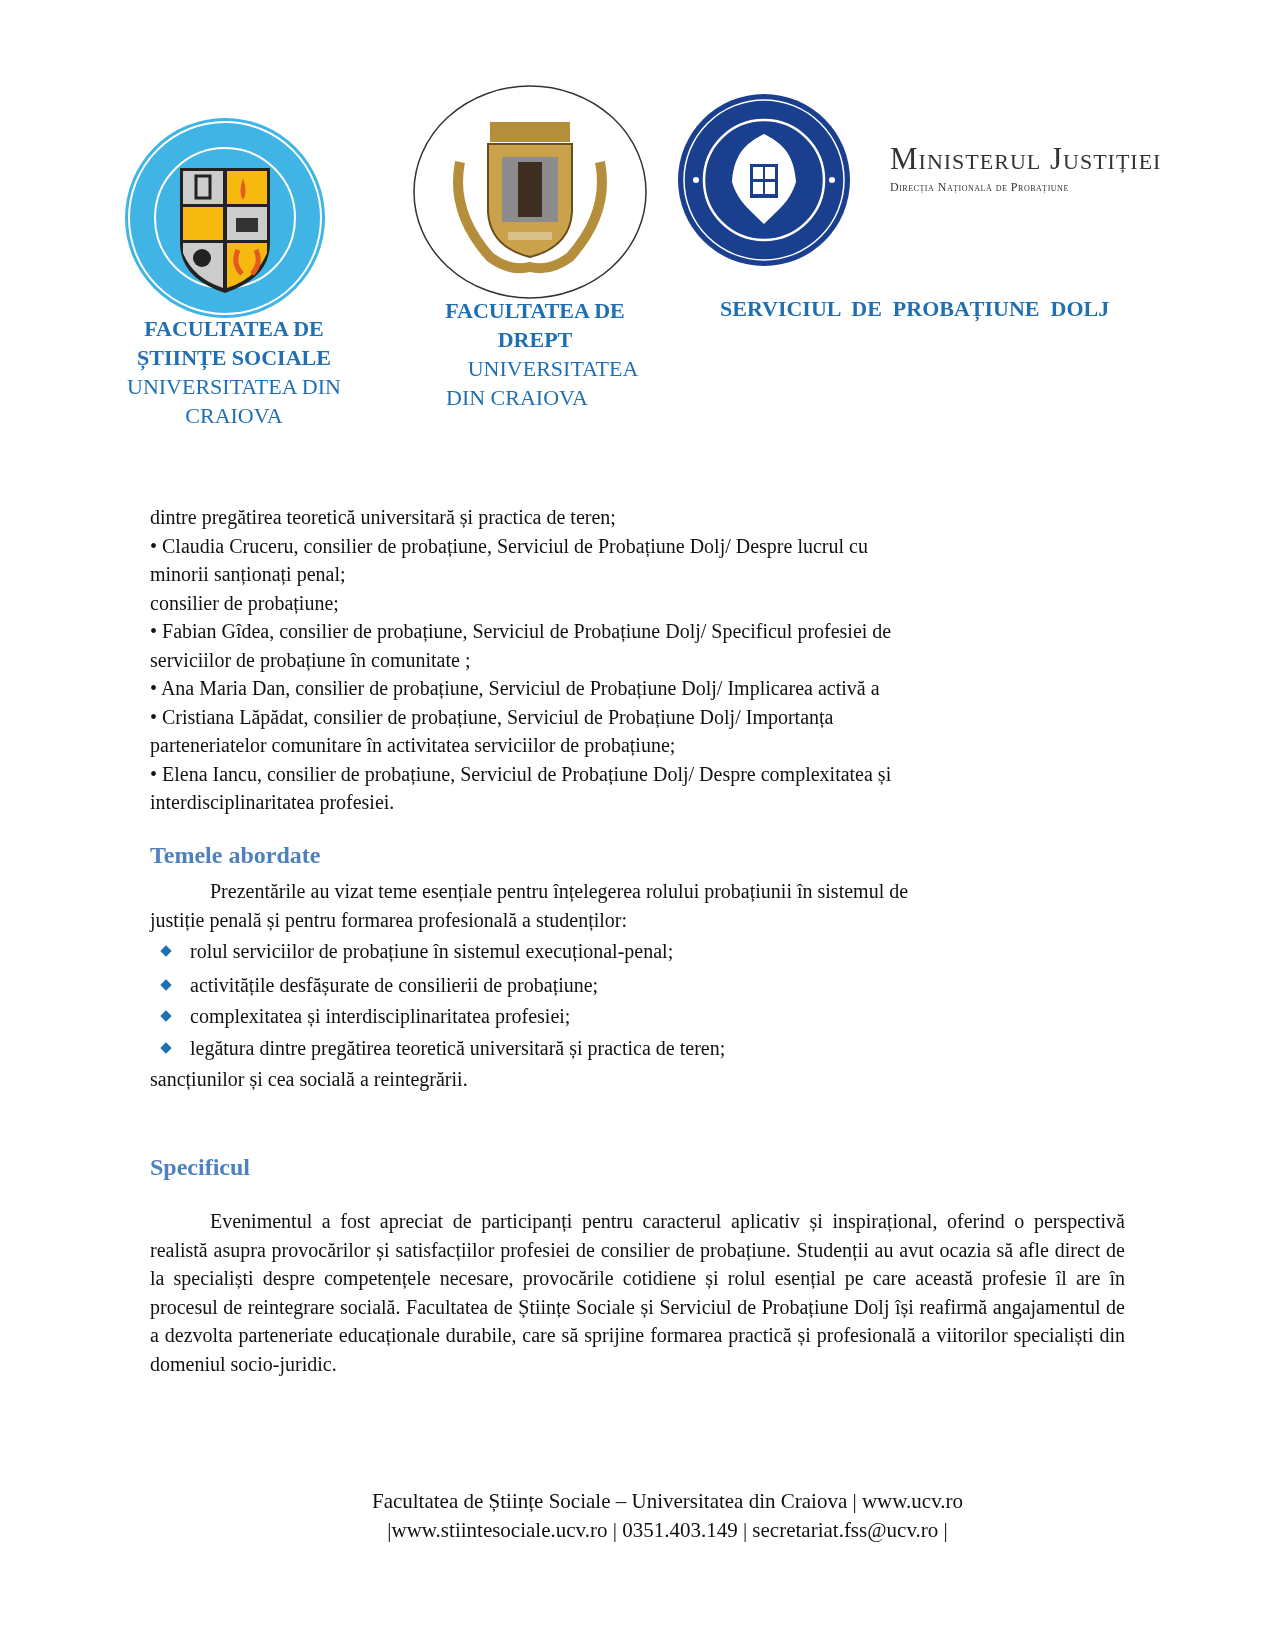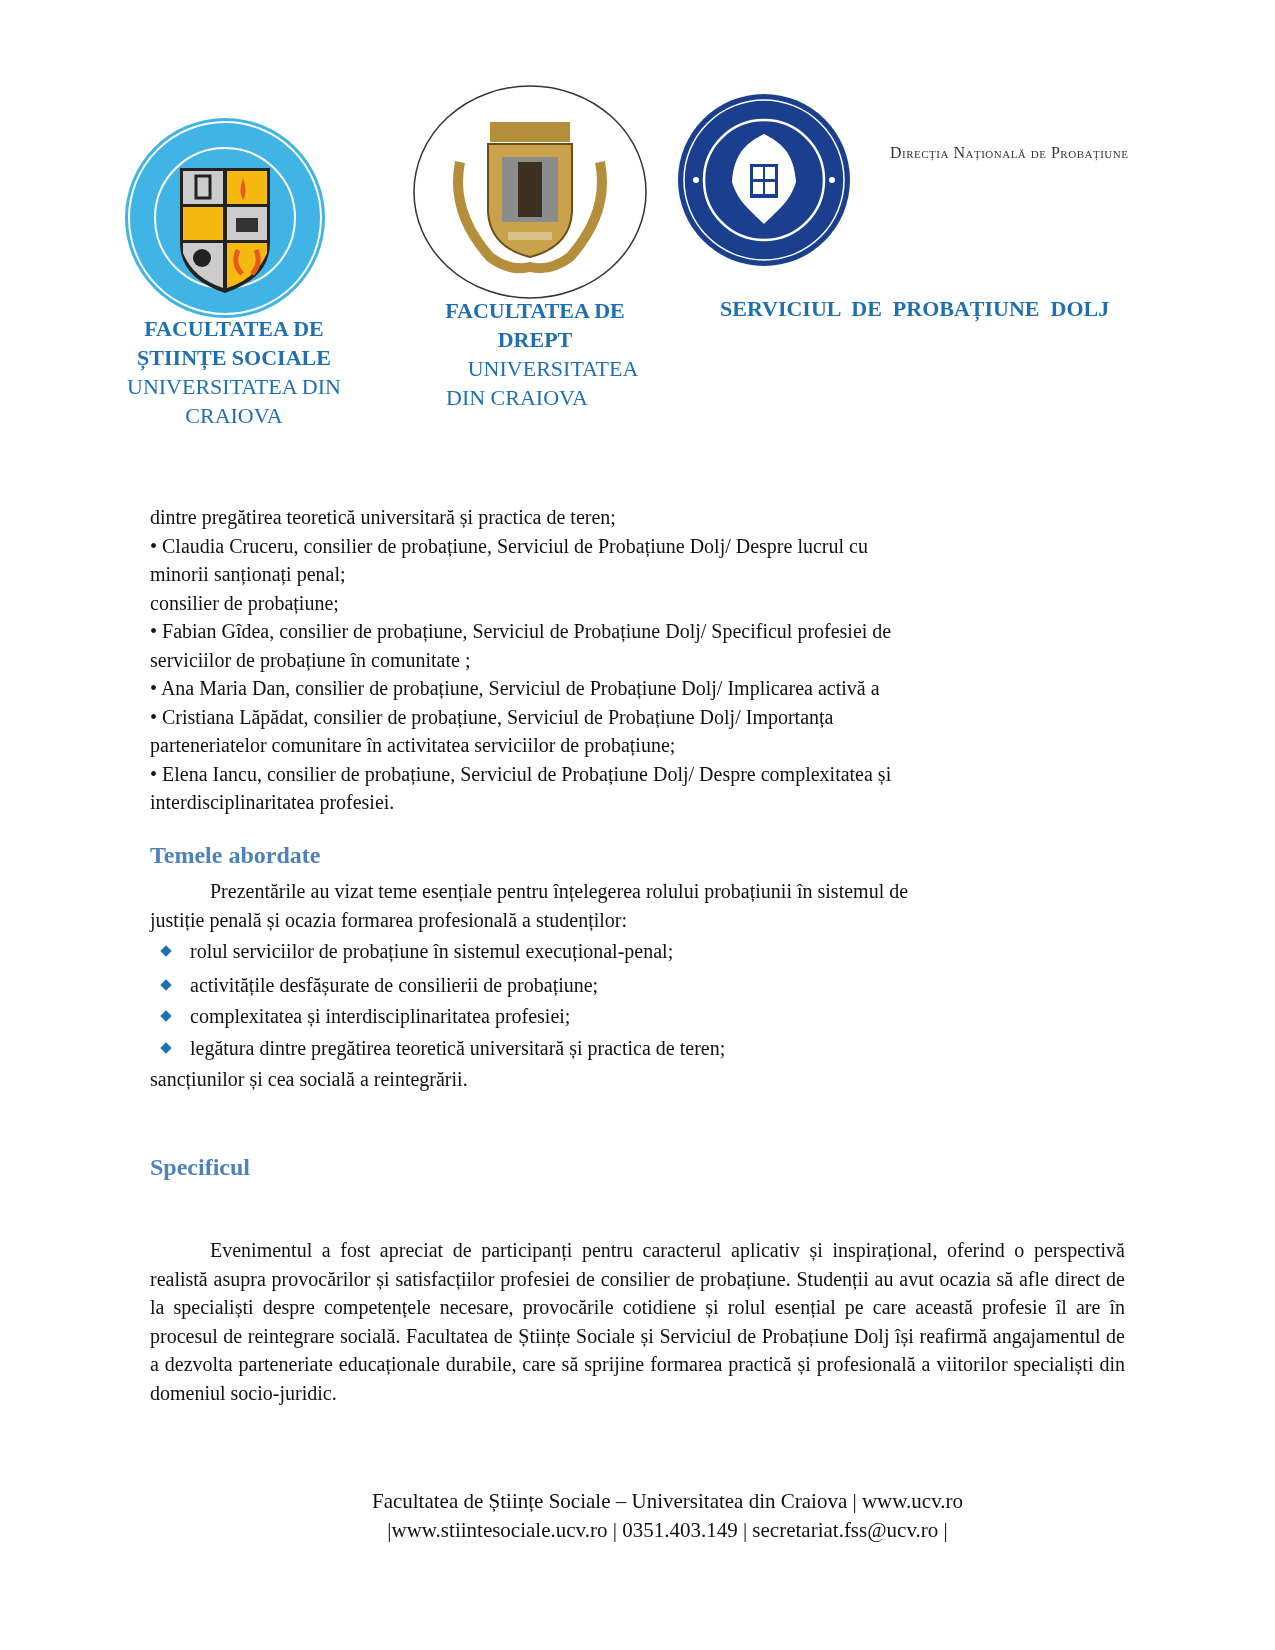--- a/index.html
+++ b/index.html
@@ -67,21 +67,22 @@
     <rect x="77" y="75" width="10" height="12" fill="#ffffff"></rect>
     <rect x="89" y="75" width="10" height="12" fill="#ffffff"></rect>
     <rect x="77" y="90" width="10" height="12" fill="#ffffff"></rect>
     <rect x="89" y="90" width="10" height="12" fill="#ffffff"></rect>
     <circle cx="20" cy="88" r="3" fill="#ffffff"></circle>
     <circle cx="156" cy="88" r="3" fill="#ffffff"></circle>
   </svg>
 </div>
 
 <div class="abs" style="left:890px; top:142px; width:380px;">
-  <div class="mj-title" style="font-size:16px; line-height:22px; letter-spacing:0.5px;">Direcția Națională  de Probațiune</div>
+  <div class="mj-title" style="font-size:31px; line-height:34px;">Ministerul Justiției</div>
+  <div class="mj-title" style="font-size:12px; line-height:22px; letter-spacing:0.5px;">Direcția Națională  de Probațiune</div>
 </div>
 
 <div class="abs logo-cap" style="left:100px; top:314px; width:268px;">
   <div class="b">FACULTATEA DE</div>
   <div class="b">ȘTIINȚE SOCIALE</div>
   <div>UNIVERSITATEA DIN</div>
   <div>CRAIOVA</div>
 </div>
 
 <div class="abs logo-cap" style="left:410px; top:296px; width:250px;">
@@ -106,21 +107,21 @@
   <p>• Cristiana Lăpădat, consilier de probațiune, Serviciul de Probațiune Dolj/ Importanța</p>
   <p>parteneriatelor comunitare în activitatea serviciilor de probațiune;</p>
   <p>• Elena Iancu, consilier de probațiune, Serviciul de Probațiune Dolj/ Despre complexitatea și</p>
   <p>interdisciplinaritatea profesiei.</p>
 </div>
 
 <div class="heading" style="top:842px;">Temele abordate</div>
 
 <div class="body-text" style="top:877px;">
   <p class="indent">Prezentările au vizat teme esențiale pentru înțelegerea rolului probațiunii în sistemul de</p>
-  <p>justiție penală și ocazia formarea profesională a studenților:</p>
+  <p>justiție penală și pentru formarea profesională a studenților:</p>
   <ul class="themes" style="margin-top:3px;">
     <li style="margin-bottom:5px;">
       <span class="bullet"></span>
       <span>rolul serviciilor de probațiune în sistemul execuțional-penal;</span>
     </li>
     <li style="margin-bottom:3px;">
       <span class="bullet"></span>
       <span>activitățile desfășurate de consilierii de probațiune;</span>
     </li>
     <li style="margin-bottom:3px;">
@@ -132,20 +133,20 @@
       <span>legătura dintre pregătirea teoretică universitară și practica de teren;</span>
     </li>
     <li style="padding-left:0;">
       <span>sancțiunilor și cea socială a reintegrării.</span>
     </li>
   </ul>
 </div>
 
 <div class="heading" style="top:1154px;">Specificul</div>
 
-<div class="body-text" style="top:1236px;">
+<div class="body-text" style="top:1207px;">
   <p class="indent justify">Evenimentul a fost apreciat de participanți pentru caracterul aplicativ și inspirațional, oferind o perspectivă realistă asupra provocărilor și satisfacțiilor profesiei de consilier de probațiune. Studenții au avut ocazia să afle direct de la specialiști despre competențele necesare, provocările cotidiene și rolul esențial pe care această profesie îl are în procesul de reintegrare socială. Facultatea de Științe Sociale și Serviciul de Probațiune Dolj își reafirmă angajamentul de a dezvolta parteneriate educaționale durabile, care să sprijine formarea practică și profesională a viitorilor specialiști din domeniul socio-juridic.</p>
 </div>
 
 <div class="footer" style="top:1487px; padding-left:30px;">
   <div>Facultatea de Științe Sociale – Universitatea din Craiova | www.ucv.ro</div>
   <div>|www.stiintesociale.ucv.ro | 0351.403.149 | secretariat.fss@ucv.ro |</div>
 </div>
 
 </body></html>

